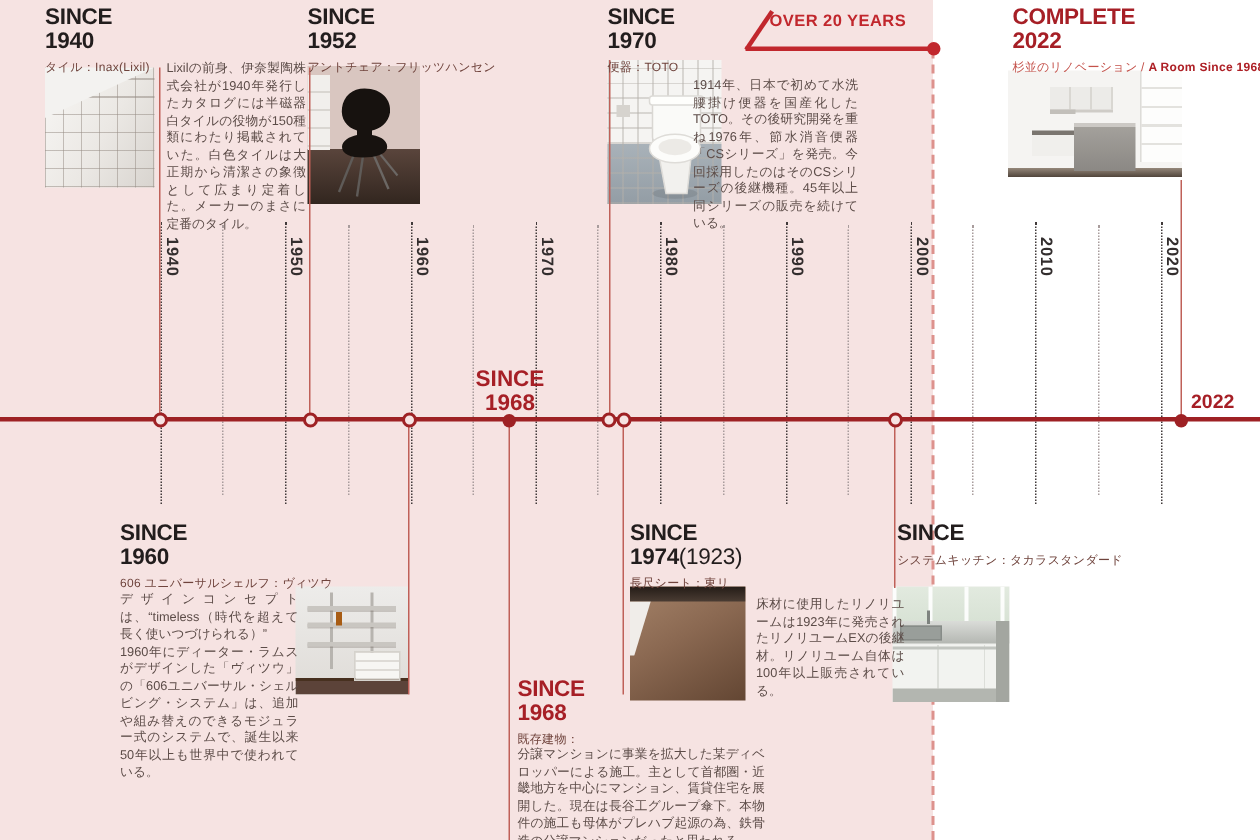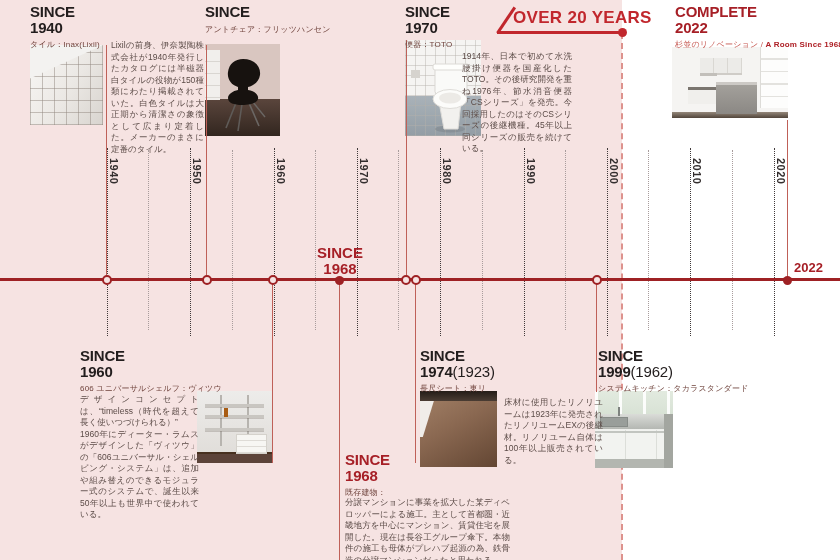--- a/index.html
+++ b/index.html
@@ -22,21 +22,21 @@
   
   .evt{z-index:7;}
   .kicker,.yr{font-size:15px;line-height:15.5px;font-weight:bold;color:#221d1d;letter-spacing:-.2px;}
   .red .kicker,.red .yr{color:#a61f26;}
   .paren{font-weight:normal;}
   .sub{margin-top:4px;font-size:8px;color:#6f433c;white-space:nowrap;letter-spacing:.2px;}
   .sub-en{font-weight:bold;color:#ae2026;}
   .sub-jp{color:#c4524b;}
   .body{font-size:8.5px;line-height:11.5px;color:#5c4c48;text-align:justify;white-space:pre-line;z-index:7;}
 
-  .over20{font-size:17px;font-weight:bold;color:#c1272d;letter-spacing:.3px;z-index:7;}
+  .over20{font-size:11px;font-weight:bold;color:#c1272d;letter-spacing:.3px;z-index:7;}
   .o20-bar{background:#c1272d;z-index:7;}
   .center1968{width:76px;text-align:center;font-size:15px;line-height:16px;font-weight:bold;color:#a61f26;z-index:7;}
   .endlabel{font-size:13px;font-weight:bold;color:#a61f26;z-index:7;}
 
   
   .ph{overflow:hidden;z-index:4;}
   .ph-tile{background-image:
       repeating-linear-gradient(90deg, rgba(146,136,128,.5) 0 1px, transparent 1px 12px),
       repeating-linear-gradient(0deg, rgba(146,136,128,.5) 0 1px, transparent 1px 12px),
       linear-gradient(120deg,#f8f7f5 0%,#ebe8e4 55%,#d8d4cf 100%);}
@@ -151,20 +151,21 @@
     <div class="yr"><span>1940</span><span class="paren"></span></div>
     <div class="sub">タイル：Inax(Lixil)</div>
   </div>
   <div class="abs ph ph-tile" style="left:30px;top:45px;width:73px;height:80px">
     <div class="abs tile-ceil"></div>
   </div>
   <div class="abs body" style="left:111px;top:40px;width:93px">Lixilの前身、伊奈製陶株式会社が1940年発行したカタログには半磁器白タイルの役物が150種類にわたり掲載されていた。白色タイルは大正期から清潔さの象徴として広まり定着した。メーカーのまさに定番のタイル。</div>
 
   <div class="abs evt" style="left:205px;top:4px">
     <div class="kicker">SINCE</div>
+    <div class="yr"><span>1952</span><span class="paren"></span></div>
     <div class="sub">アントチェア：フリッツハンセン</div>
   </div>
   <div class="abs ph ph-chair" style="left:205px;top:44px;width:75px;height:92px">
     <div class="abs chair-cab"></div>
     <svg width="75" height="92" viewBox="0 0 75 92">
       <path d="M31 59 L21 84" stroke="#5f5b58" stroke-width="1.6" fill="none"></path>
       <path d="M37 60 L33 87" stroke="#5f5b58" stroke-width="1.6" fill="none"></path>
       <path d="M44 59 L54 82" stroke="#6b6764" stroke-width="1.6" fill="none"></path>
       <path d="M47 57 L60 73" stroke="#6b6764" stroke-width="1.4" fill="none"></path>
       <path d="M38 15 C50 15 56 23 55 31 C54 38 48 42 43 43 L43 46 C50 47 54 51 53 55 C52 59 45 61 37 61 C29 61 23 59 23 54 C23 50 28 47 33 46 L33 43 C26 41 22 35 23 28 C24 20 30 15 38 15 Z" fill="#17120f"></path>
@@ -235,21 +236,20 @@
     <div class="sub">長尺シート：東リ</div>
   </div>
   <div class="abs ph ph-floor" style="left:420px;top:391px;width:77px;height:76px">
     <div class="abs f-dark"></div>
     <div class="abs f-wall"></div>
   </div>
   <div class="abs body" style="left:504px;top:397px;width:99px">床材に使用したリノリユームは1923年に発売されたリノリユームEXの後継材。リノリユーム自体は100年以上販売されている。</div>
 
   <div class="abs evt" style="left:598px;top:348px">
     <div class="kicker">SINCE</div>
-    <div class="yr"><span>1999</span><span class="paren">(1962)</span></div>
     <div class="sub">システムキッチン：タカラスタンダード</div>
   </div>
   <div class="abs ph ph-sink" style="left:595px;top:391px;width:78px;height:77px">
     <div class="abs w-glass"></div>
     <div class="abs w-cnt"></div>
     <div class="abs w-sink"></div>
     <div class="abs w-fct"></div>
     <div class="abs w-cab"></div>
     <div class="abs w-hdl"></div>
     <div class="abs w-floor"></div>

